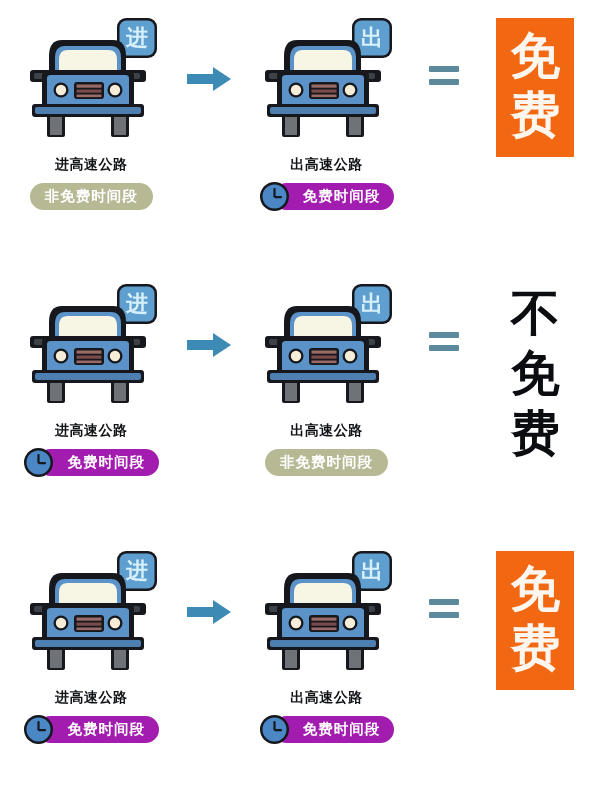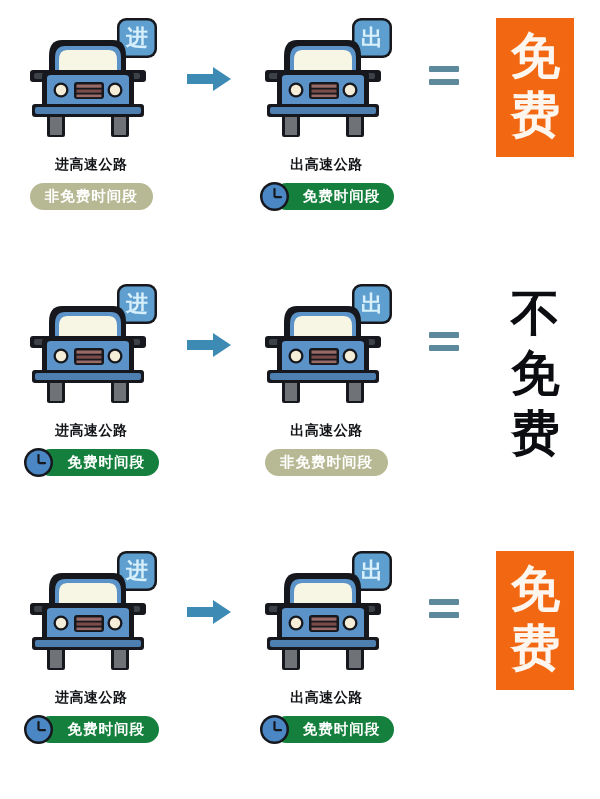--- a/index.html
+++ b/index.html
@@ -73,21 +73,21 @@
   .badge .badge-text {
     font-size: 14.5px;
     font-weight: bold;
     color: #ffffff;
     letter-spacing: 1px;
     line-height: 27px;
   }
 
   
   .badge.free {
-    background: #15803d;
+    background: #a21caf;
     padding: 0 14px 0 30px;
     margin-left: 14px;
   }
   .badge.free .clock-icon {
     position: absolute;
     left: -14px;
     top: -2px;
     width: 31px;
     height: 31px;
   }

